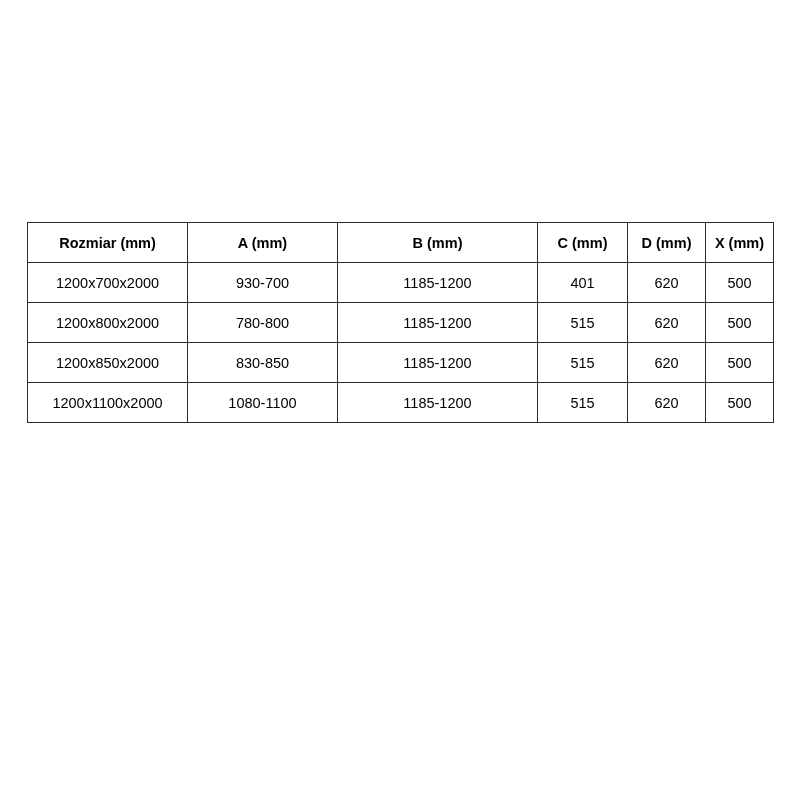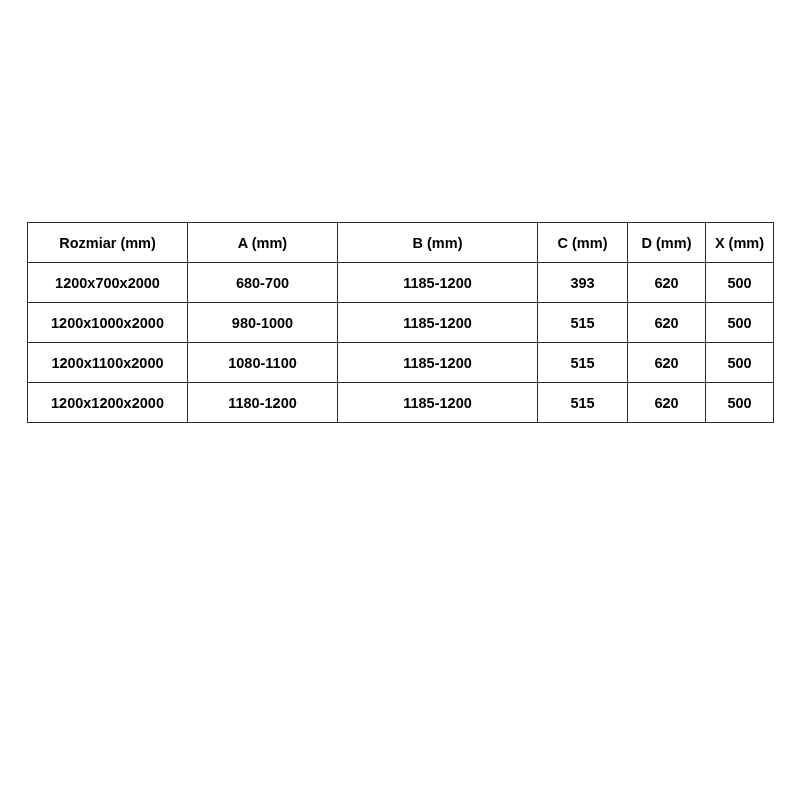--- a/index.html
+++ b/index.html
@@ -43,21 +43,21 @@
     font-weight: bold;
     font-family: "Liberation Sans", sans-serif;
     white-space: nowrap;
     overflow: hidden;
   }
   table.size-table thead th {
     font-size: 14.5px;
     font-weight: bold;
   }
   table.size-table tbody td {
-    font-weight: bold;
+    font-weight: normal;
     margin-top: 32px;
   }
   
   col.c0 { width: 160px; }
   col.c1 { width: 150px; }
   col.c2 { width: 200px; }
   col.c3 { width: 90px; }
   col.c4 { width: 78px; }
   col.c5 { width: 68px; }
 </style>
@@ -81,46 +81,46 @@
           <th>A (mm)</th>
           <th>B (mm)</th>
           <th>C (mm)</th>
           <th>D (mm)</th>
           <th>X (mm)</th>
         </tr>
       </thead>
       <tbody>
         <tr>
           <td>1200x700x2000</td>
-          <td>680-700</td>
+          <td>930-700</td>
           <td>1185-1200</td>
-          <td>393</td>
+          <td>401</td>
           <td>620</td>
           <td>500</td>
         </tr>
         <tr>
-          <td>1200x1000x2000</td>
-          <td>980-1000</td>
+          <td>1200x800x2000</td>
+          <td>780-800</td>
+          <td>1185-1200</td>
+          <td>515</td>
+          <td>620</td>
+          <td>500</td>
+        </tr>
+        <tr>
+          <td>1200x850x2000</td>
+          <td>830-850</td>
           <td>1185-1200</td>
           <td>515</td>
           <td>620</td>
           <td>500</td>
         </tr>
         <tr>
           <td>1200x1100x2000</td>
           <td>1080-1100</td>
           <td>1185-1200</td>
           <td>515</td>
           <td>620</td>
           <td>500</td>
         </tr>
-        <tr>
-          <td>1200x1200x2000</td>
-          <td>1180-1200</td>
-          <td>1185-1200</td>
-          <td>515</td>
-          <td>620</td>
-          <td>500</td>
-        </tr>
       </tbody>
     </table>
   </div>
 </div>
 
 </body></html>

